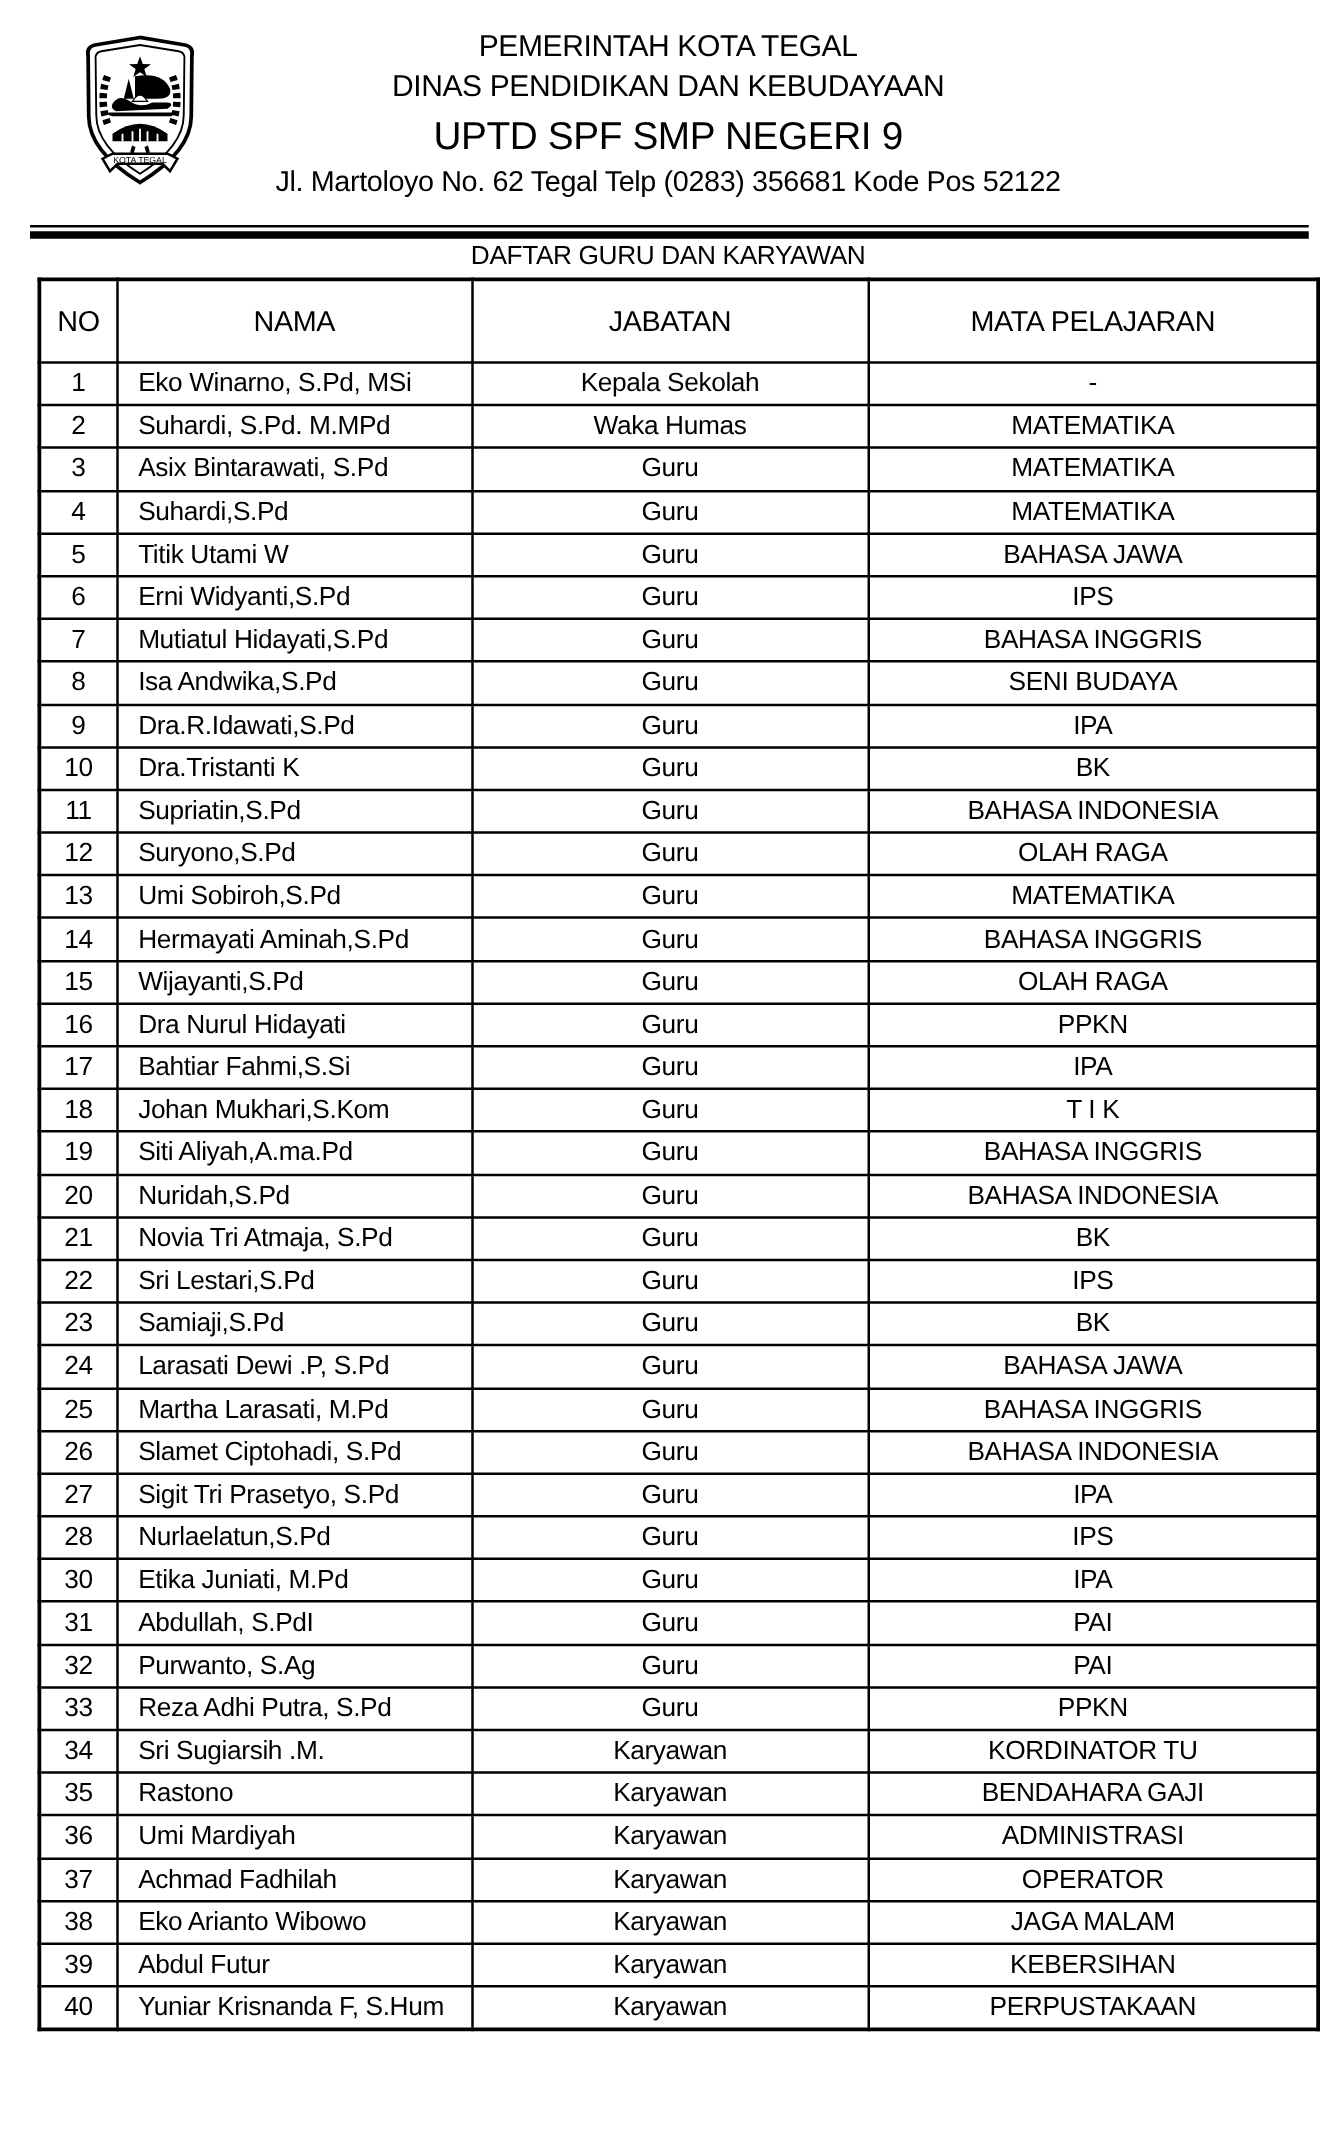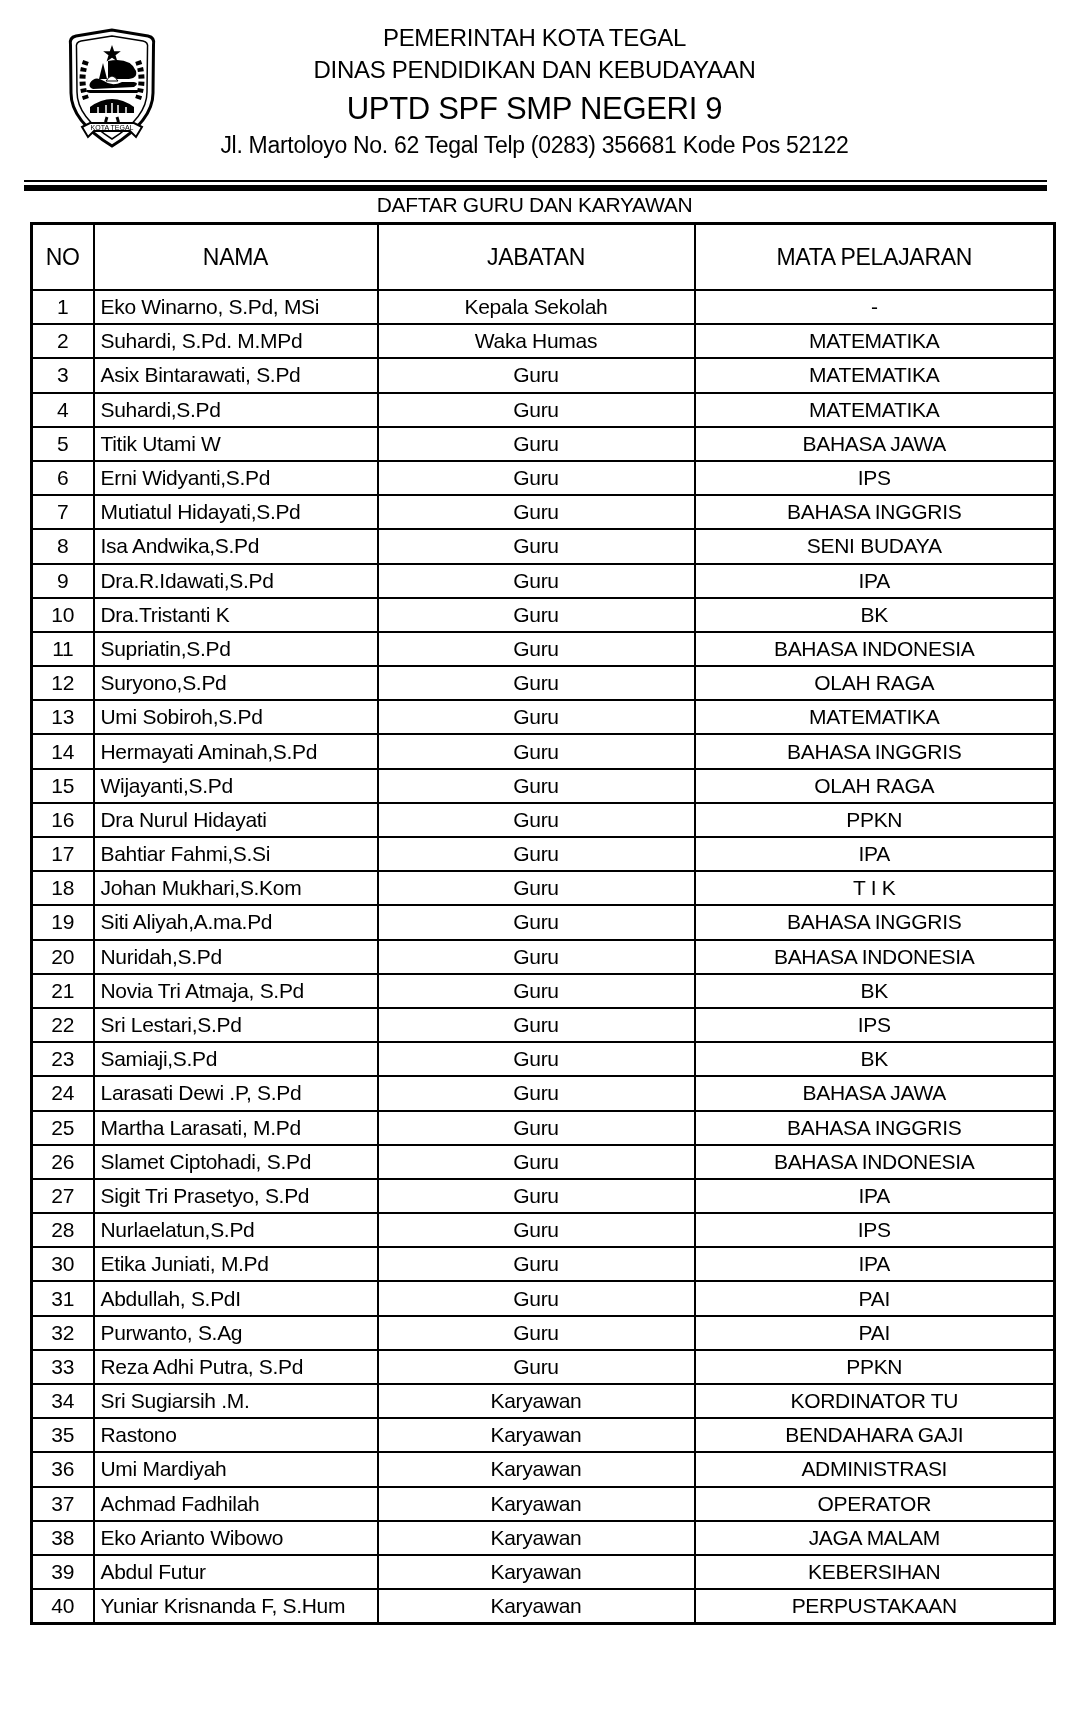--- a/index.html
+++ b/index.html
@@ -43,21 +43,21 @@
     border:2px solid #000;
     padding:0 0;
     overflow:hidden; white-space:nowrap;
   }
   table.staff thead th {
     height:64px; font-size:23px; font-weight:normal; text-align:center; vertical-align:middle;
   }
   table.staff tbody td {
     height:32.2px; font-size:21px; vertical-align:middle; text-align:center;
   }
-  table.staff tbody td.col-nama { text-align:left; padding-left:6px; }
+  table.staff tbody td.col-nama { text-align:left; padding-left:16px; }
 </style>
 </head>
 <body>
 
 <div class="logo-wrap">
   <svg width="104" height="122" viewBox="0 0 104 122">
 
     <path d="M52 3 L16 9 Q9 10.5 10.5 18 L11 66 Q11 94 52 119 Q93 94 93 66 L93.5 18 Q95 10.5 88 9 Z" fill="#ffffff" stroke="#000" stroke-width="3"></path>
 
     <path d="M52 9 L21 14 Q15.5 15 16.5 21 L17 65 Q17 90 52 112 Q87 90 87 65 L87.5 21 Q88.5 15 83 14 Z" fill="none" stroke="#000" stroke-width="1.5"></path>

